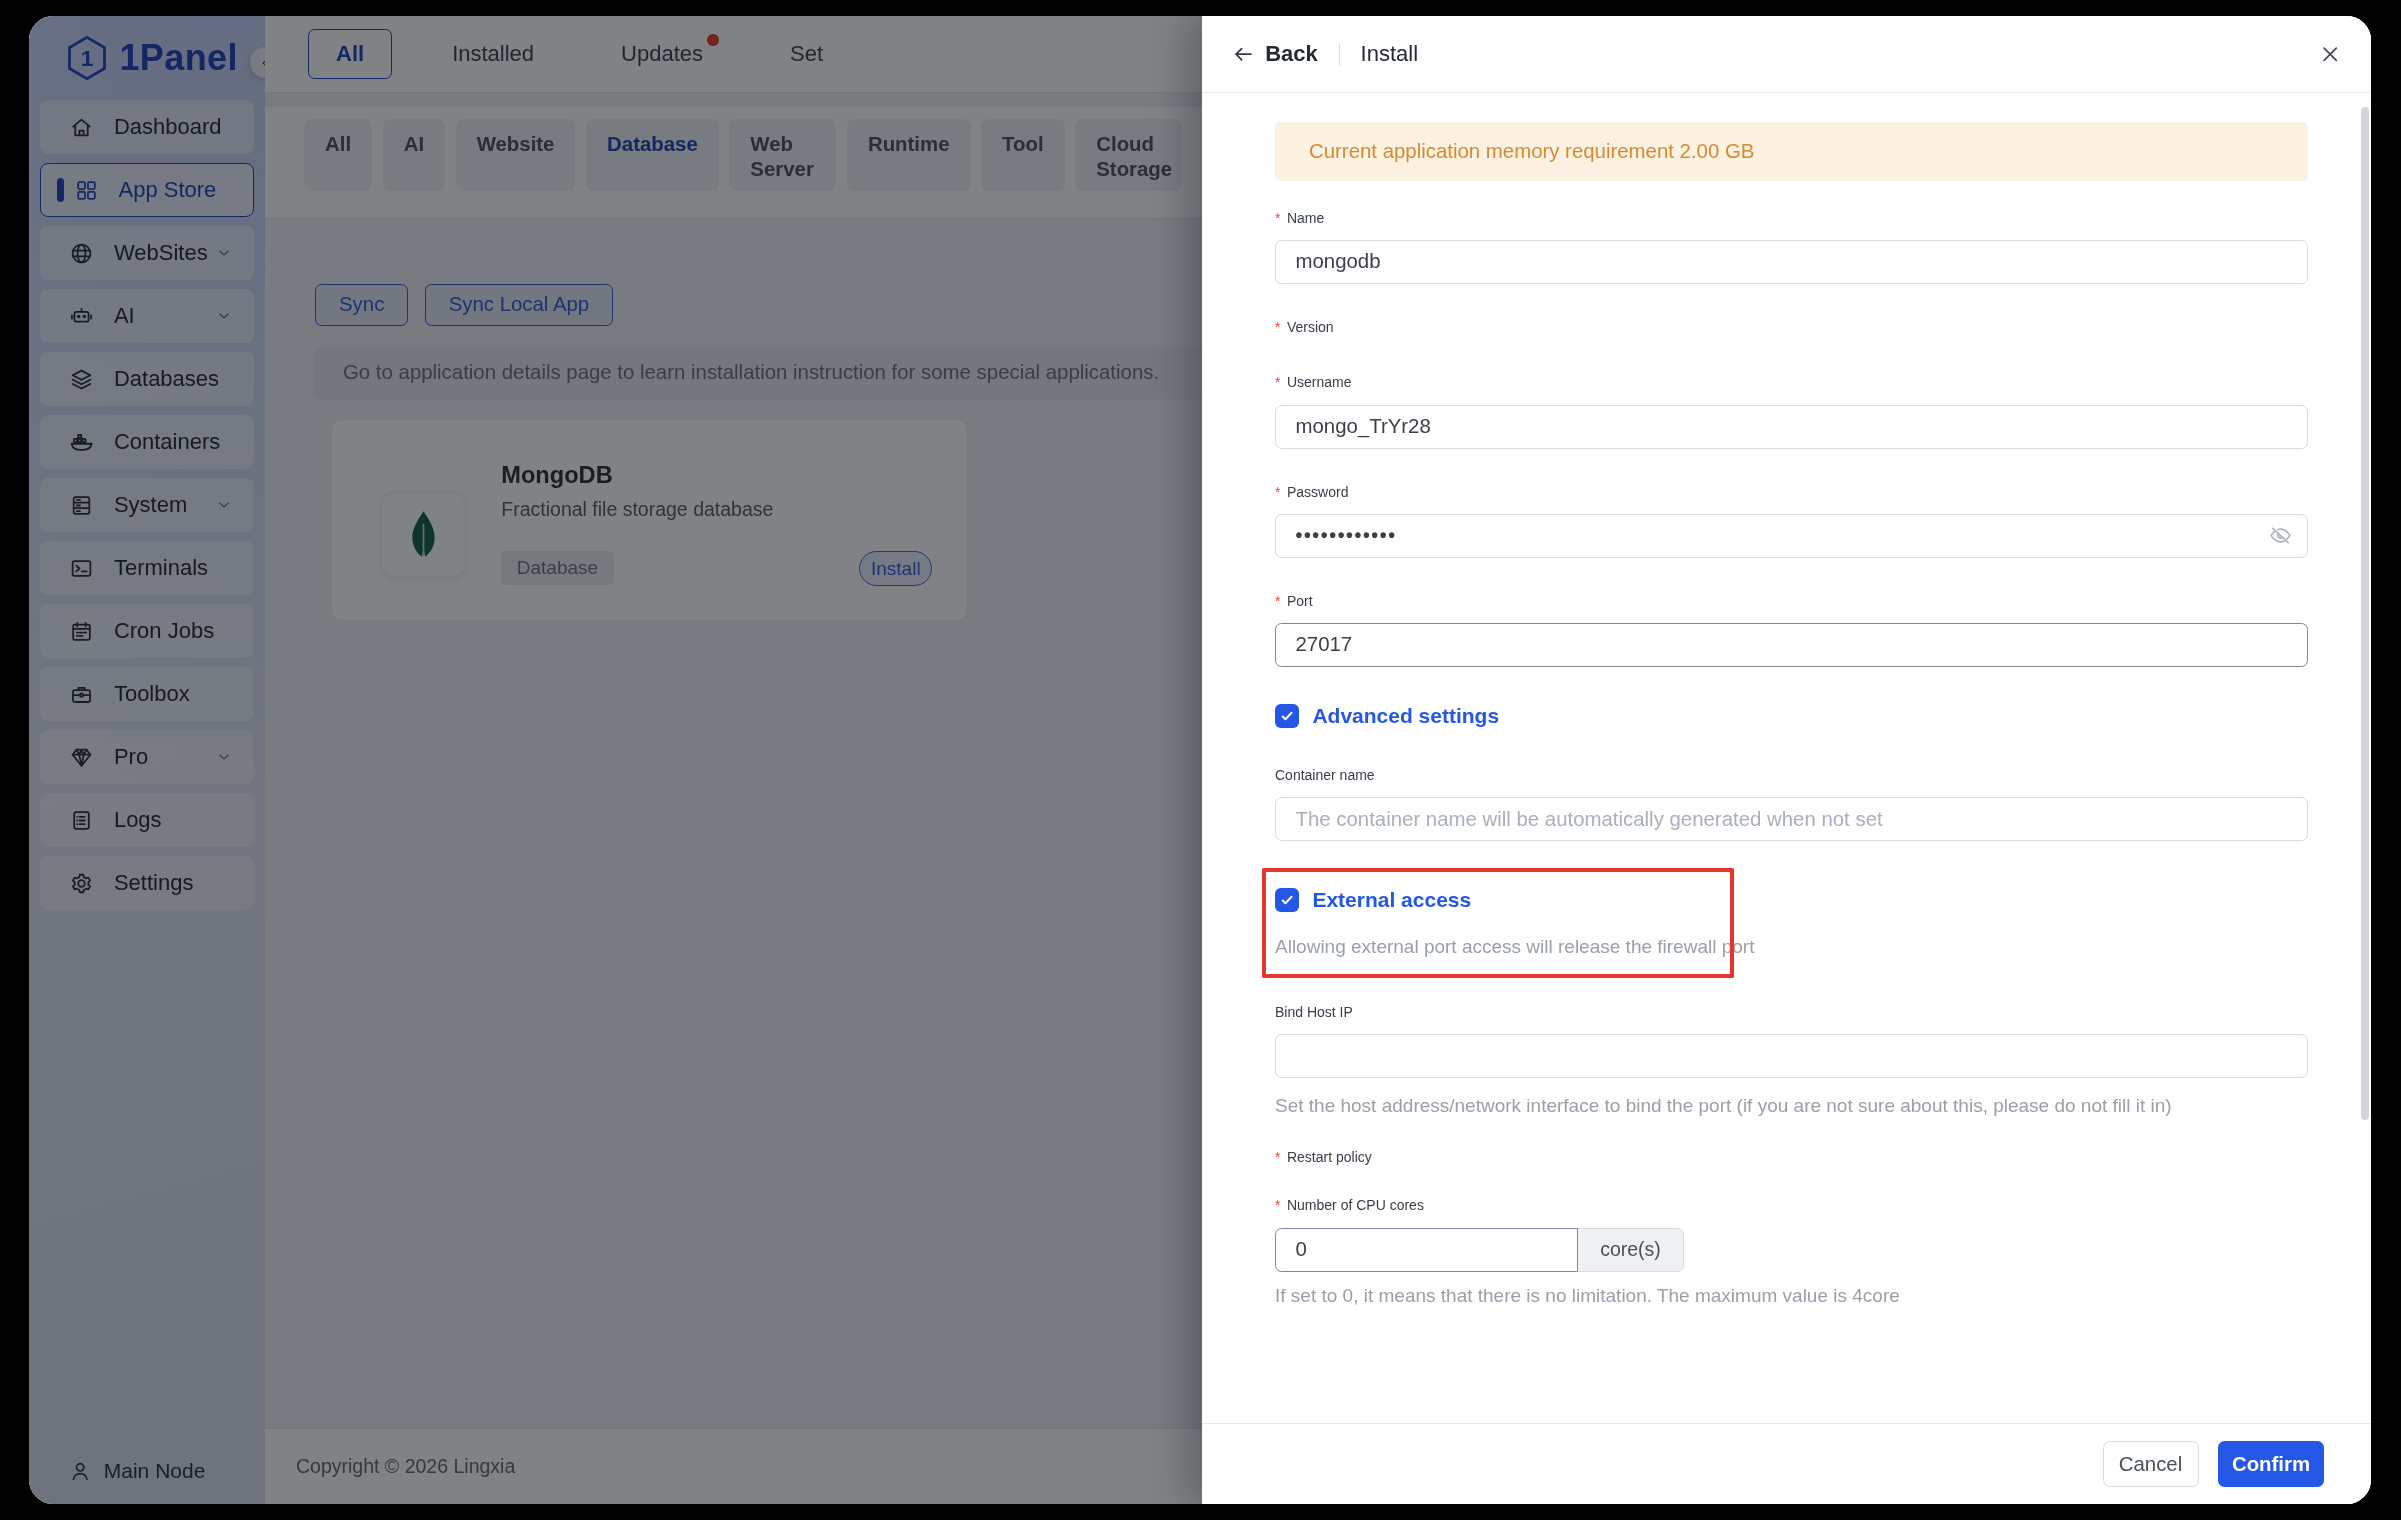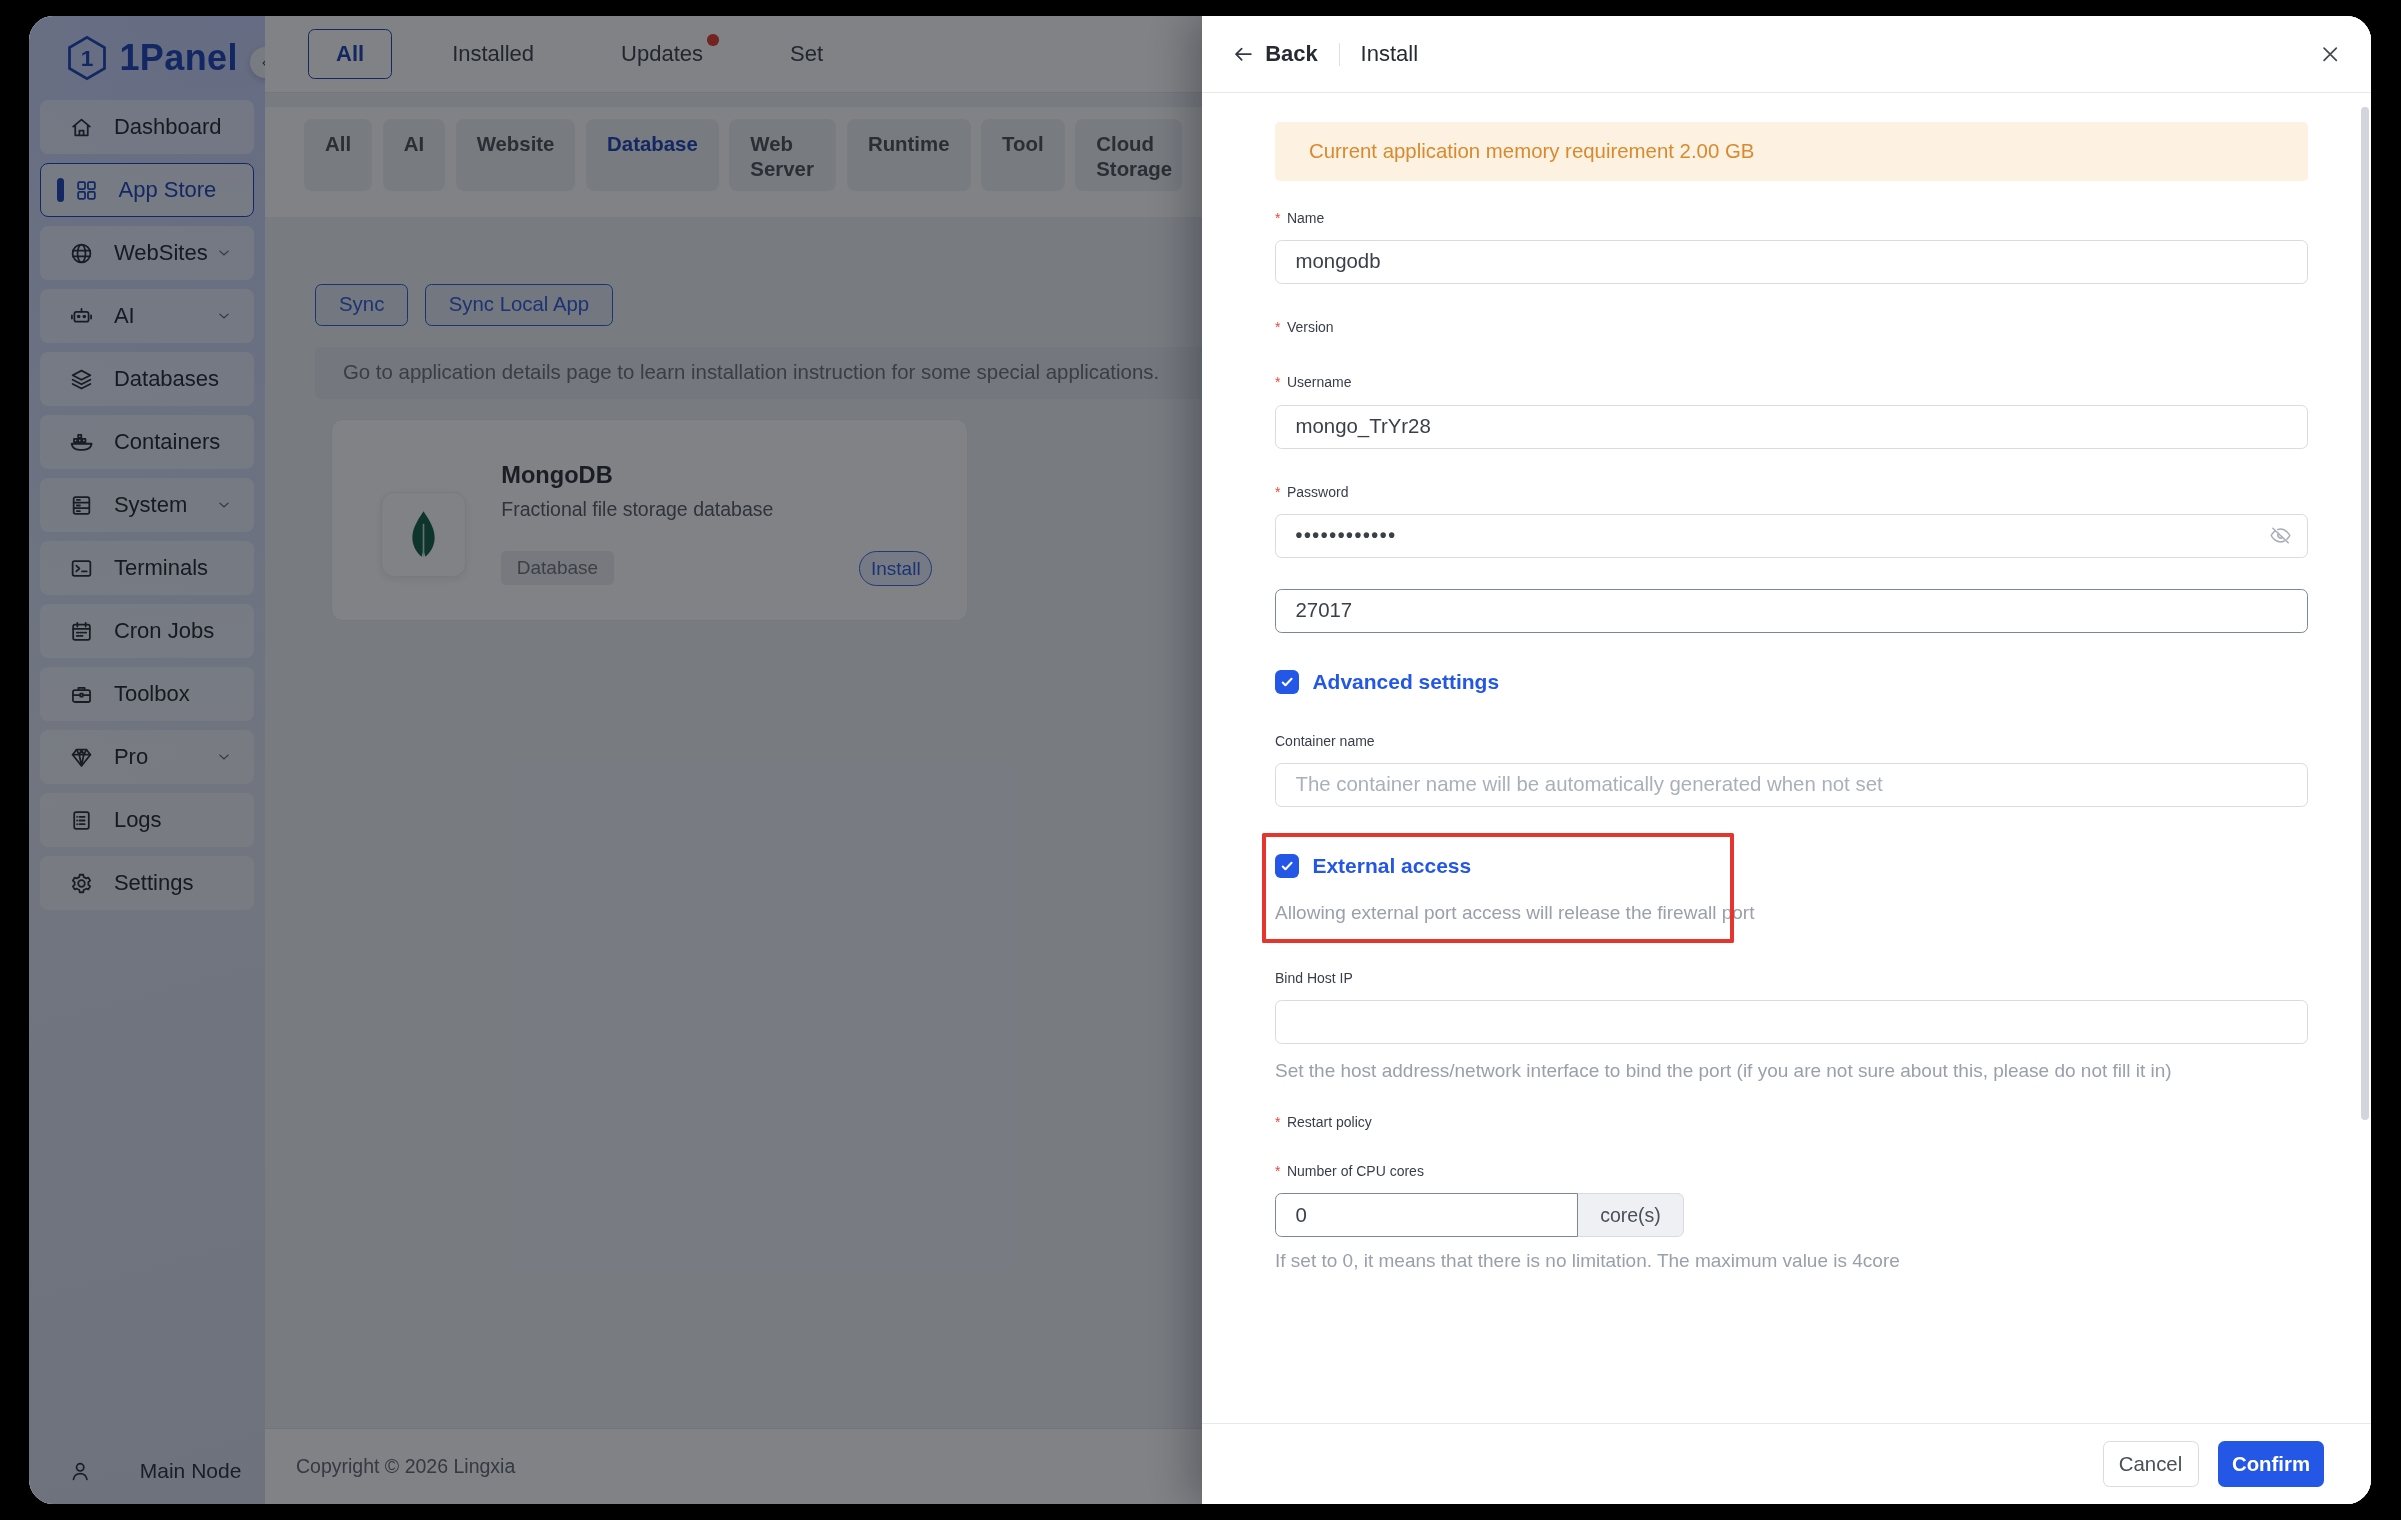--- a/index.html
+++ b/index.html
@@ -14,21 +14,21 @@
   .collapse-btn { position:absolute; left:221px; top:31px; width:31px; height:31px; border-radius:50%; background:#eff2f9; box-shadow:0 2.4px 6.5px rgba(20,30,60,.18); display:flex; align-items:center; justify-content:center; z-index:2; }
   .side-item { margin:0 11.4px 9px; height:54px; border-radius:8.1px; background:rgba(255,255,255,.5); display:flex; align-items:center; padding-left:29px; position:relative; color:#23272f; }
   .side-item .lbl { font-size:22px; margin-left:19.5px; color:#23272f; }
   .side-item svg.icn { width:25px; height:25px; stroke:#262b33; }
   .side-item.active { background:rgba(255,255,255,.62); border:1.6px solid #1d44b8; padding-left:15.5px; }
   .side-item.active .lbl, .side-item.active .acc { color:#1d44b8; }
   .side-item.active svg.icn { stroke:#1d44b8; }
   .active-bar { width:7.3px; height:24.4px; border-radius:4.1px; background:#1d44b8; margin-right:9.8px; }
   .chev { position:absolute; right:21px; width:18px; height:18px; stroke:#565c68; }
   svg.icn, svg.s { fill:none; stroke-linecap:round; stroke-linejoin:round; stroke-width:1.7; }
-  .main-node { position:absolute; left:39px; bottom:21px; display:flex; align-items:center;gap:36px; }
+  .main-node { position:absolute; left:39px; bottom:21px; display:flex; align-items:center; }
   .main-node svg { width:24.4px; height:24.4px; stroke:#2b3038; }
   .main-node span { font-size:21px; color:#2b3038; margin-left:11.4px; }
 
   
   .main { position:absolute; left:236px; right:0; top:0; bottom:0; background:#eef0f5; z-index:1; }
   .topbar { height:77px; background:#fff; border-bottom:0.8px solid #e3e5ea; display:flex; align-items:center; padding-left:43px; }
   .tab { height:50px; display:flex; align-items:center; padding:0 27px; margin-right:33px; font-size:22px; color:#3c414b; position:relative; border-radius:6.5px; }
   .tab.sel { border:1.6px solid #1d44b8; color:#1d44b8; font-weight:600; }
   .dot-badge { position:absolute; top:4.9px; right:11.4px; width:11.4px; height:11.4px; border-radius:50%; background:#e3392e; }
   .cats { margin-top:14px; background:#fff; height:110px; display:flex; align-items:flex-start; padding:12.2px 0 0 39px; }
@@ -330,20 +330,21 @@
           <input class="f-input" value="••••••••••••" style="">
           <svg class="eye" viewBox="0 0 24 24" fill="none" stroke-linecap="round" stroke-linejoin="round">
               <path d="M4 4.5 20 19.5"></path>
               <path d="M9.2 5.7A9.8 9.8 0 0 1 12 5.3c6.2 0 9.7 6.7 9.7 6.7a17 17 0 0 1-2.9 3.8M6.3 7.1A16 16 0 0 0 2.3 12s3.5 6.7 9.7 6.7c1.5 0 2.8-.4 4-.9"></path>
               <path d="M9.9 9.8a3 3 0 0 0 4.2 4.2"></path>
             </svg>
         </div>
       </div>
 
       <div class="grp">
+        <div class="f-label"><span class="req">*</span><span>Port</span></div>
         <input class="f-input strong" value="27017" style="">
       </div>
 
       <div class="checkrow adv">
         <span class="cbx">
             <svg viewBox="0 0 24 24">
               <path d="m5.5 12.5 4 4 9-9.5"></path>
             </svg>
           </span>
         <span class="clbl">Advanced settings</span>

